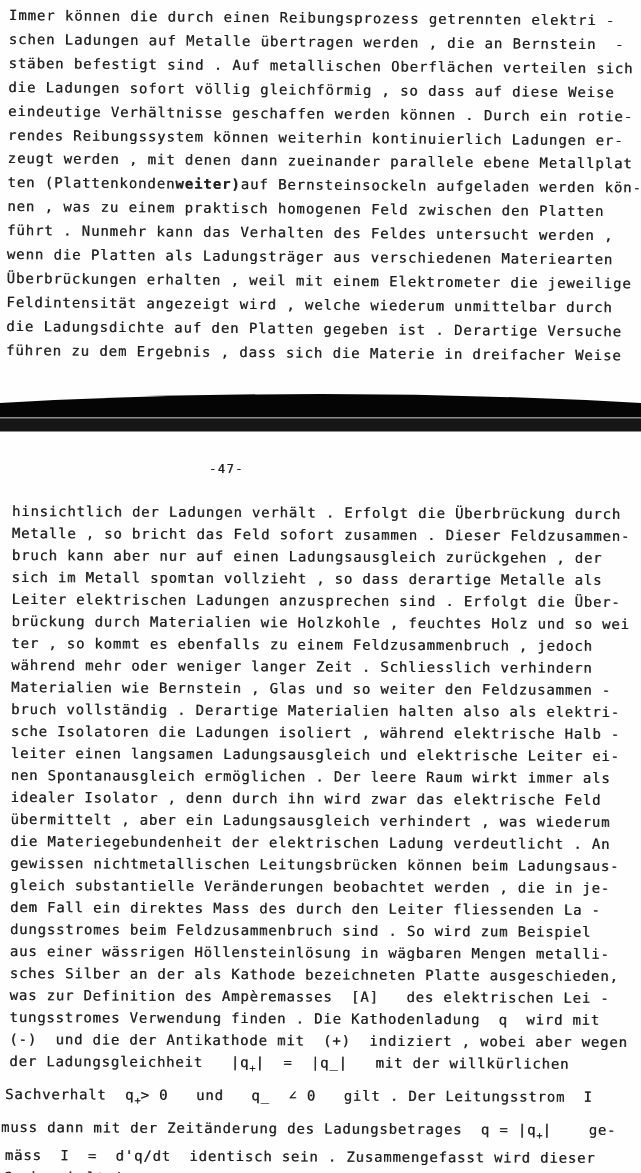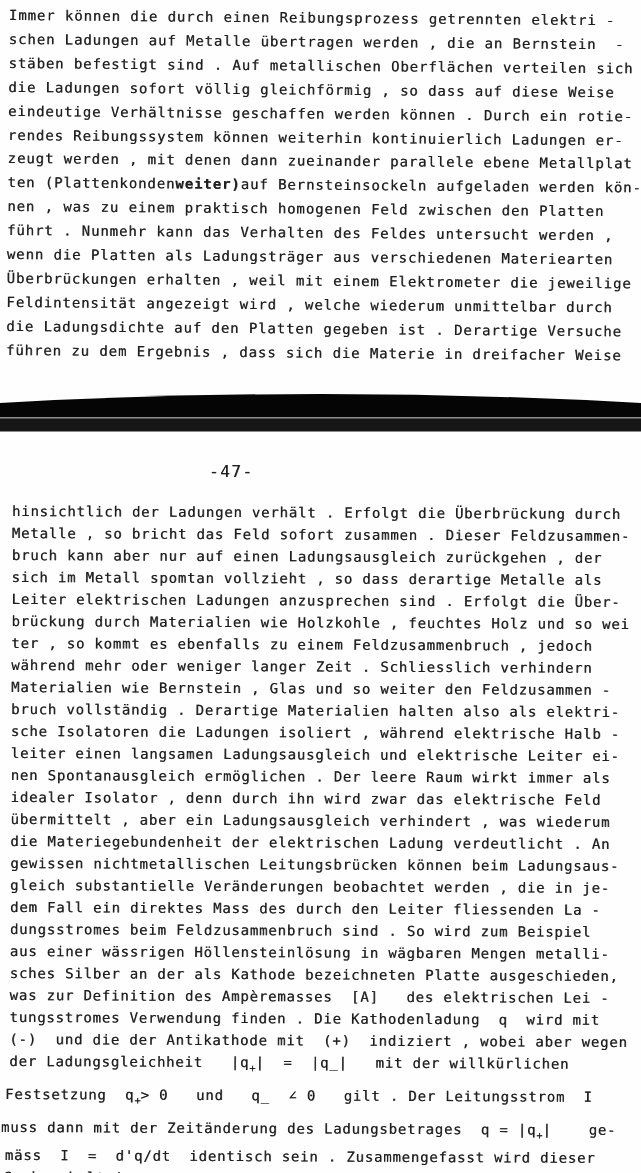--- a/index.html
+++ b/index.html
@@ -26,21 +26,21 @@
     left:12px;top:500px;
     line-height:22px;
     letter-spacing:0.8px;
     transform:rotate(0.28deg);
     transform-origin:0 0;
   }
   .page-number{
     position:absolute;
     left:209px;top:462px;
     color:#1e1e1e;
-    font-size:16px;
+    font-size:12px;
     letter-spacing:1.5px;
     text-shadow:0.45px 0 0 rgba(25,25,25,0.65);
   }
   .separator{
     position:absolute;left:0;top:389px;
     display:block;
   }
   .sub{font-size:10.5px;vertical-align:-4.5px;letter-spacing:0;}
   .bold{font-weight:bold;}
 </style>
@@ -95,18 +95,18 @@
       <div class="line"><span>gewissen nichtmetallischen Leitungsbrücken können beim Ladungsaus-</span></div>
       <div class="line"><span>gleich substantielle Veränderungen beobachtet werden , die in je-</span></div>
       <div class="line"><span>dem Fall ein direktes Mass des durch den Leiter fliessenden La -</span></div>
       <div class="line"><span>dungsstromes beim Feldzusammenbruch sind . So wird zum Beispiel</span></div>
       <div class="line"><span>aus einer wässrigen Höllensteinlösung in wägbaren Mengen metalli-</span></div>
       <div class="line"><span>sches Silber an der als Kathode bezeichneten Platte ausgeschieden,</span></div>
       <div class="line"><span>was zur Definition des Ampèremasses  [A]   des elektrischen Lei -</span></div>
       <div class="line"><span>tungsstromes Verwendung finden . Die Kathodenladung  q  wird mit</span></div>
       <div class="line"><span>(-)  und die der Antikathode mit  (+)  indiziert , wobei aber wegen</span></div>
       <div class="line"><span>der Ladungsgleichheit   |q</span><span class="sub">+</span><span>|  =  |q_|   mit der willkürlichen</span></div>
-      <div class="line" style="margin-top: 5px; margin-left: -4px;"><span>Festsetzung  q</span><span class="sub">+</span><span>&gt; 0   und   q_  ∠ 0   gilt . Der Leitungsstrom  I</span></div>
+      <div class="line" style="margin-top: 5px; margin-left: -4px;"><span>Sachverhalt  q</span><span class="sub">+</span><span>&gt; 0   und   q_  ∠ 0   gilt . Der Leitungsstrom  I</span></div>
       <div class="line" style="margin-top: 6px; margin-left: -8px;"><span>muss dann mit der Zeitänderung des Ladungsbetrages  q = |q</span><span class="sub">+</span><span>|    ge-</span></div>
       <div class="line" style="margin-left: -4px;"><span>mäss  I  =  d'q/dt  identisch sein . Zusammengefasst wird dieser</span></div>
       <div class="line" style="margin-left: -5px;"><span>Sachverhalt in</span></div>
     </div>
 </section>
 
 </body></html>

